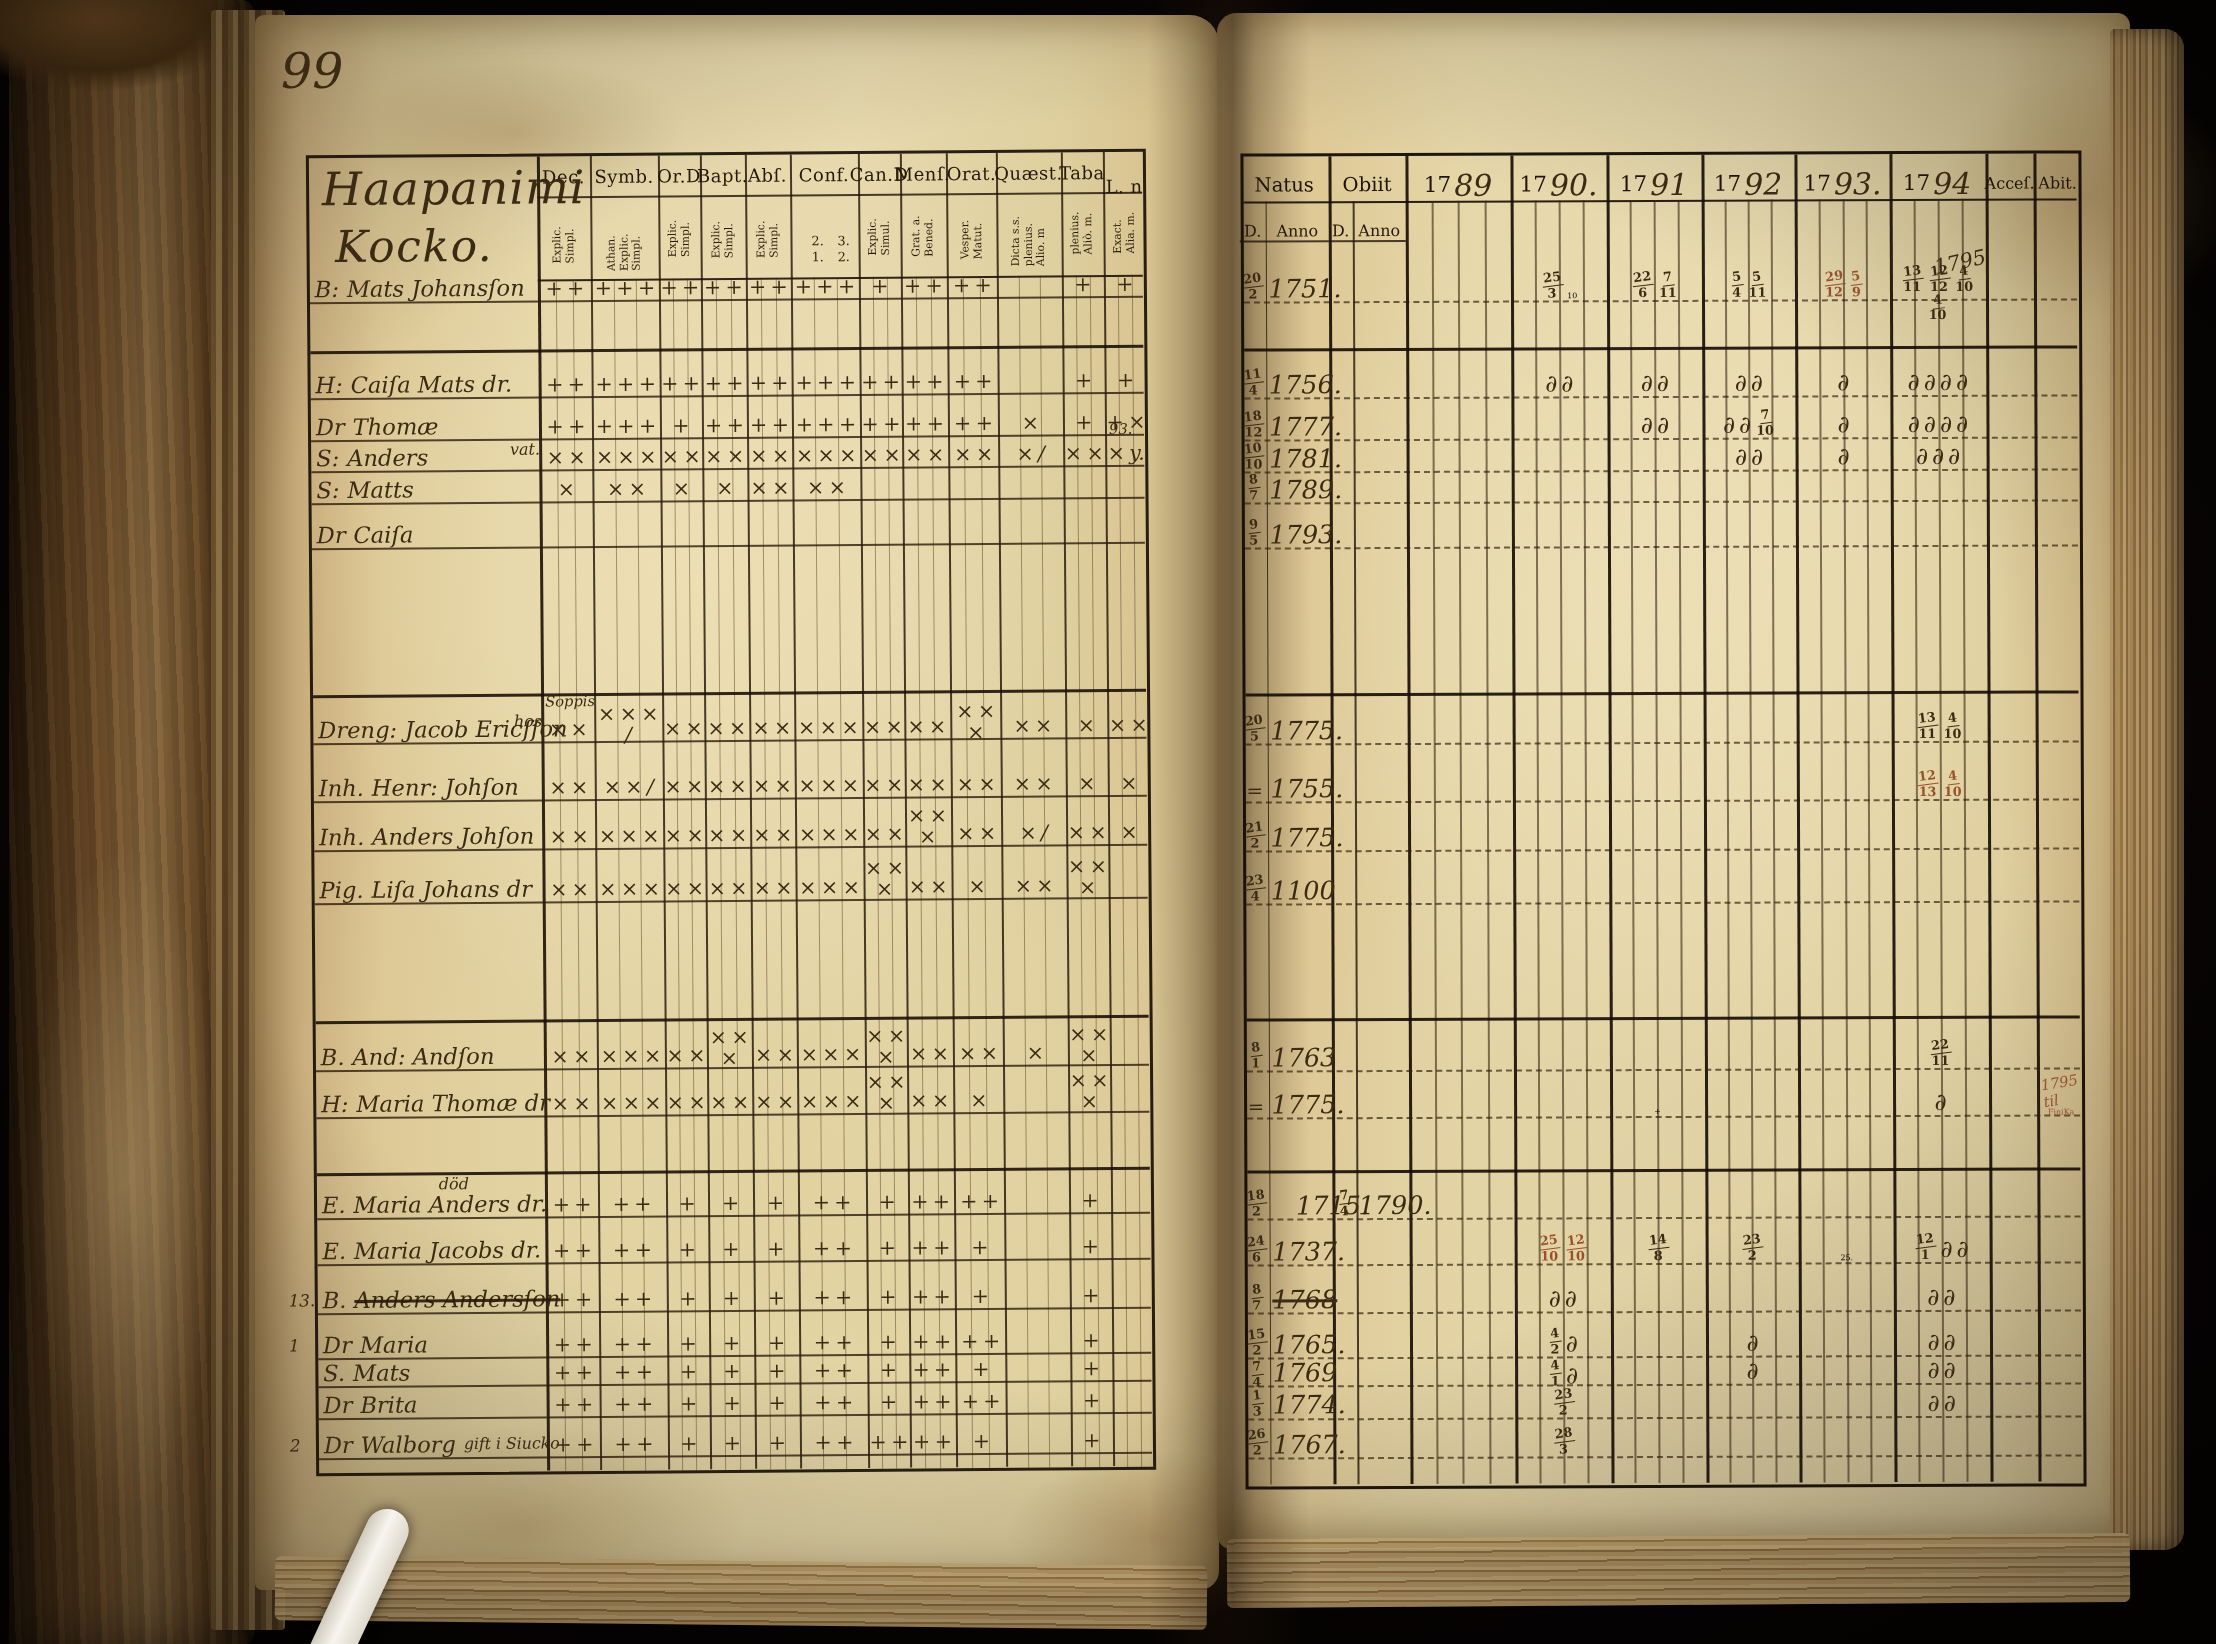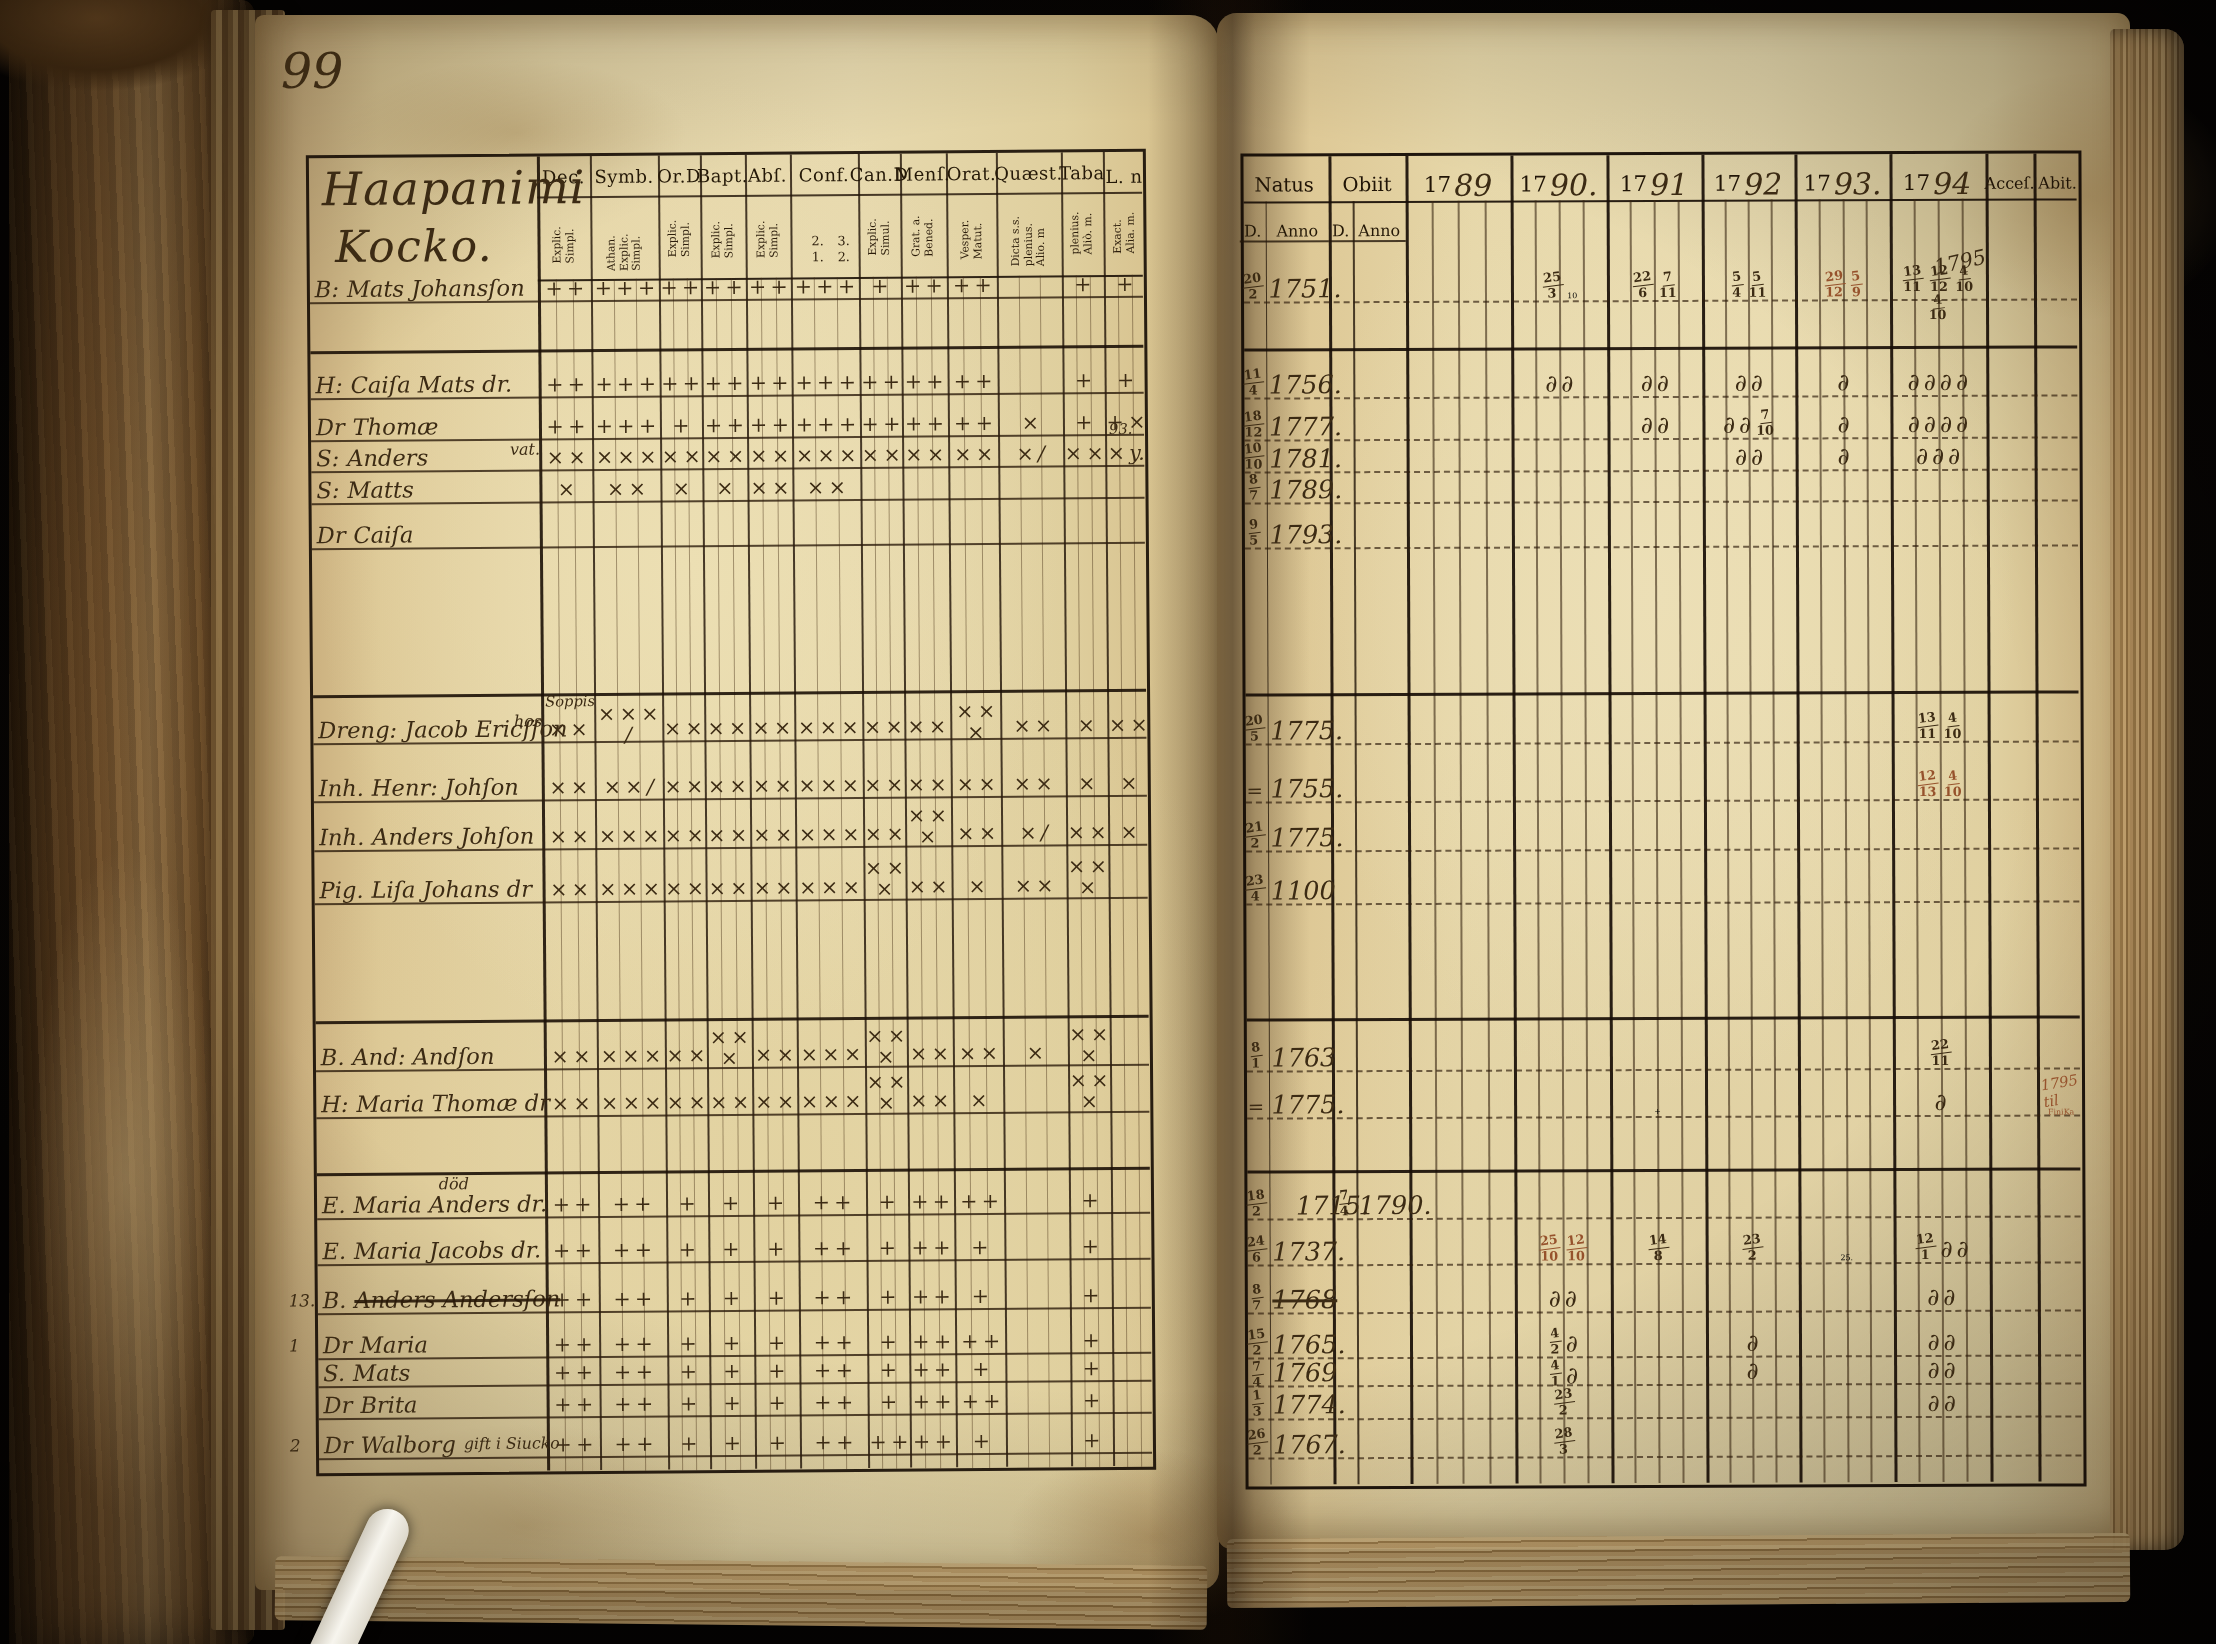--- a/index.html
+++ b/index.html
@@ -229,21 +229,21 @@
       <div class="vl" style="left: 766px; top: 123px; width: 1px; height: 1192px; background: rgba(70, 48, 22, 0.45);"></div>
       <div class="vl" style="left: 780px; top: 123px; width: 1px; height: 1192px; background: rgba(70, 48, 22, 0.45);"></div>
       <div class="colhead" style="left: 752px; top: 0px; width: 42px; height: 40px;">Taba</div>
       <div class="colsub" style="left: 752px; top: 40px; width: 42px; height: 82px;">
         <span class="rot">plenius.
 Aliò. m.</span>
       </div>
       <div class="vl" style="left: 794px; top: 0px; width: 2px; height: 1314px; background: rgba(34, 21, 9, 0.82);"></div>
       <div class="vl" style="left: 808px; top: 123px; width: 1px; height: 1192px; background: rgba(70, 48, 22, 0.45);"></div>
       <div class="vl" style="left: 822px; top: 123px; width: 1px; height: 1192px; background: rgba(70, 48, 22, 0.45);"></div>
-      <div class="colhead" style="left: 794px; top: 0px; width: 42px; height: 48px;">L. n</div>
+      <div class="colhead" style="left: 794px; top: 10px; width: 42px; height: 48px;">L. n</div>
       <div class="colsub" style="left: 794px; top: 40px; width: 42px; height: 82px;">
         <span class="rot">Exact.
 Alia. m.</span>
       </div>
       <div class="hl" style="left: 0px; top: 193px; width: 833px; height: 2.5px; background: rgba(28, 17, 7, 0.9);"></div>
       <div class="hl" style="left: 0px; top: 537px; width: 833px; height: 2.5px; background: rgba(28, 17, 7, 0.9);"></div>
       <div class="hl" style="left: 0px; top: 863px; width: 833px; height: 2.5px; background: rgba(28, 17, 7, 0.9);"></div>
       <div class="hl" style="left: 0px; top: 1015px; width: 833px; height: 2.5px; background: rgba(28, 17, 7, 0.9);"></div>
       <div class="lrow" style="top: 112px; height: 34px; width: 833px;">
         <div class="namecell">

